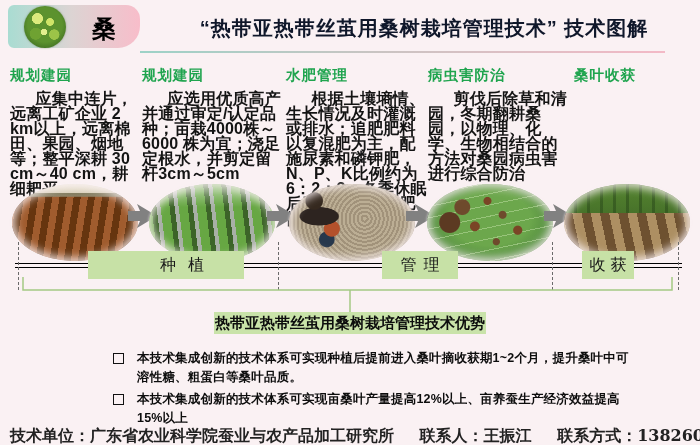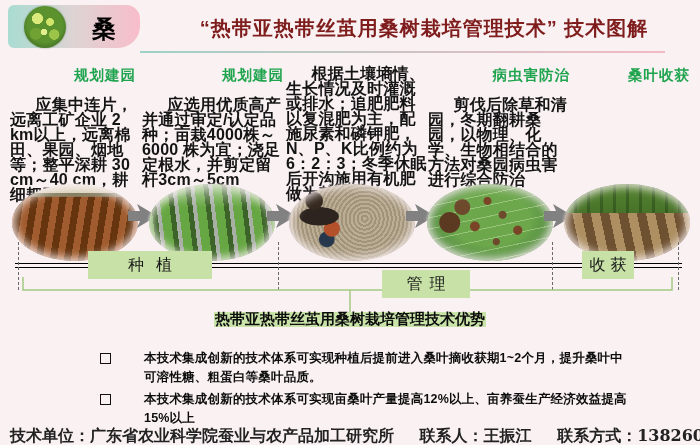--- a/index.html
+++ b/index.html
@@ -25,30 +25,30 @@
       radial-gradient(circle at 72% 68%,#9cc448 0 12%,rgba(0,0,0,0) 13%),
       radial-gradient(circle at 28% 66%,#6fa232 0 14%,rgba(0,0,0,0) 15%),
       radial-gradient(circle at 50% 45%,#5c922e 0 55%,#3c6a20 85%);
     box-shadow:0 0 2px rgba(60,90,40,.5);
   }
   .badge-char{
     position:absolute;left:84px;top:8px;font-size:24px;font-weight:700;color:#000;
   }
   .page-title{
     position:absolute;left:156px;right:8px;top:15px;text-align:center;
-    font-size:20px;font-weight:700;letter-spacing:1px;color:#7f1d1d;white-space:nowrap;
+    font-size:20px;font-weight:700;letter-spacing:1px;color:#0f172a;white-space:nowrap;
   }
   .header-underline{
     position:absolute;left:140px;top:51px;width:525px;height:2px;
     background:linear-gradient(90deg,#9dd2c7 0%,#c9c4c2 45%,#f3b9c6 100%);
   }
   
   .col{position:absolute;top:66px;}
   .col h3{
-    margin:0 0 12px 0;text-align:right;
+    margin:0 0 6px 0;text-align:left;
     font-size:14.5px;font-weight:700;color:#1fa44e;letter-spacing:1px;
   }
   .col p{
     margin:0;font-size:16px;font-weight:700;line-height:15px;color:#141414;
     text-indent:1.6em;letter-spacing:.2px;
   }
   .c1{left:10px;width:126px;}
   .c2{left:142px;width:142px;}
   .c3{left:286px;width:142px;}
   .c4{left:428px;width:142px;}
@@ -96,32 +96,32 @@
     position:absolute;top:242px;height:48px;width:0;
     border-left:1.5px dashed #6a6a6a;
   }
   .d1{left:18px;} .d2{left:278px;} .d3{left:552px;} .d4{left:678px;}
   .phase{
     position:absolute;top:251px;height:28px;background:#c7e1a6;z-index:3;
     display:flex;align-items:center;justify-content:center;
     font-family:"DejaVu Serif","Liberation Serif",serif;
     font-size:16px;color:#1a1a1a;
   }
-  .ph1{left:88px;width:124px;letter-spacing:12px;text-indent:12px;}
-  .ph2{left:382px;width:88px;letter-spacing:7px;text-indent:7px;margin-top:19px;}
+  .ph1{left:88px;width:124px;letter-spacing:12px;text-indent:12px;padding-left:32px;}
+  .ph2{left:382px;width:76px;letter-spacing:7px;text-indent:7px;}
   .ph3{left:582px;width:52px;letter-spacing:5px;text-indent:5px;}
   .bracket{position:absolute;left:0;top:270px;width:700px;height:50px;}
   
   .adv-title{
-    position:absolute;left:214px;top:312px;width:272px;height:15px;z-index:2;
+    position:absolute;left:214px;top:312px;width:272px;height:22px;z-index:2;
     background:#c9e3a9;display:flex;align-items:center;justify-content:center;
     font-size:15px;font-weight:700;color:#0d0d0d;white-space:nowrap;
   }
   .bullet{
-    position:absolute;left:100px;width:528px;display:flex;gap:20px;
+    position:absolute;left:113px;width:528px;display:flex;
   }
   .b1{top:349px;} .b2{top:390px;justify-content:center;}
   .bullet .sq{
     flex:0 0 auto;width:9px;height:9px;margin:4px 13px 0 0;
     border:1.6px solid #111;background:transparent;
   }
   .bullet .txt{
     font-size:12.5px;font-weight:700;line-height:19px;color:#0d0d0d;letter-spacing:.2px;
   }
   
@@ -144,20 +144,21 @@
 
 <div class="col c1">
   <h3>规划建园</h3>
   <p>应集中连片，远离工矿企业 2 km以上，远离棉田、果园、烟地等；整平深耕 30 cm～40 cm，耕细耙平</p>
 </div>
 <div class="col c2">
   <h3>规划建园</h3>
   <p>应选用优质高产并通过审定/认定品种；亩栽4000株～6000 株为宜；浇足定根水，并剪定留杆3cm～5cm</p>
 </div>
 <div class="col c3">
+  <h3>水肥管理</h3>
   <p>根据土壤墒情、生长情况及时灌溉或排水；追肥肥料以复混肥为主，配施尿素和磷钾肥，N、P、K比例约为6：2：3；冬季休眠后开沟施用有机肥做为基肥</p>
 </div>
 <div class="col c4">
   <h3>病虫害防治</h3>
   <p>剪伐后除草和清园，冬期翻耕桑园，以物理、化学、生物相结合的方法对桑园病虫害进行综合防治</p>
 </div>
 <div class="col c5">
   <h3>桑叶收获</h3>
 </div>
 

